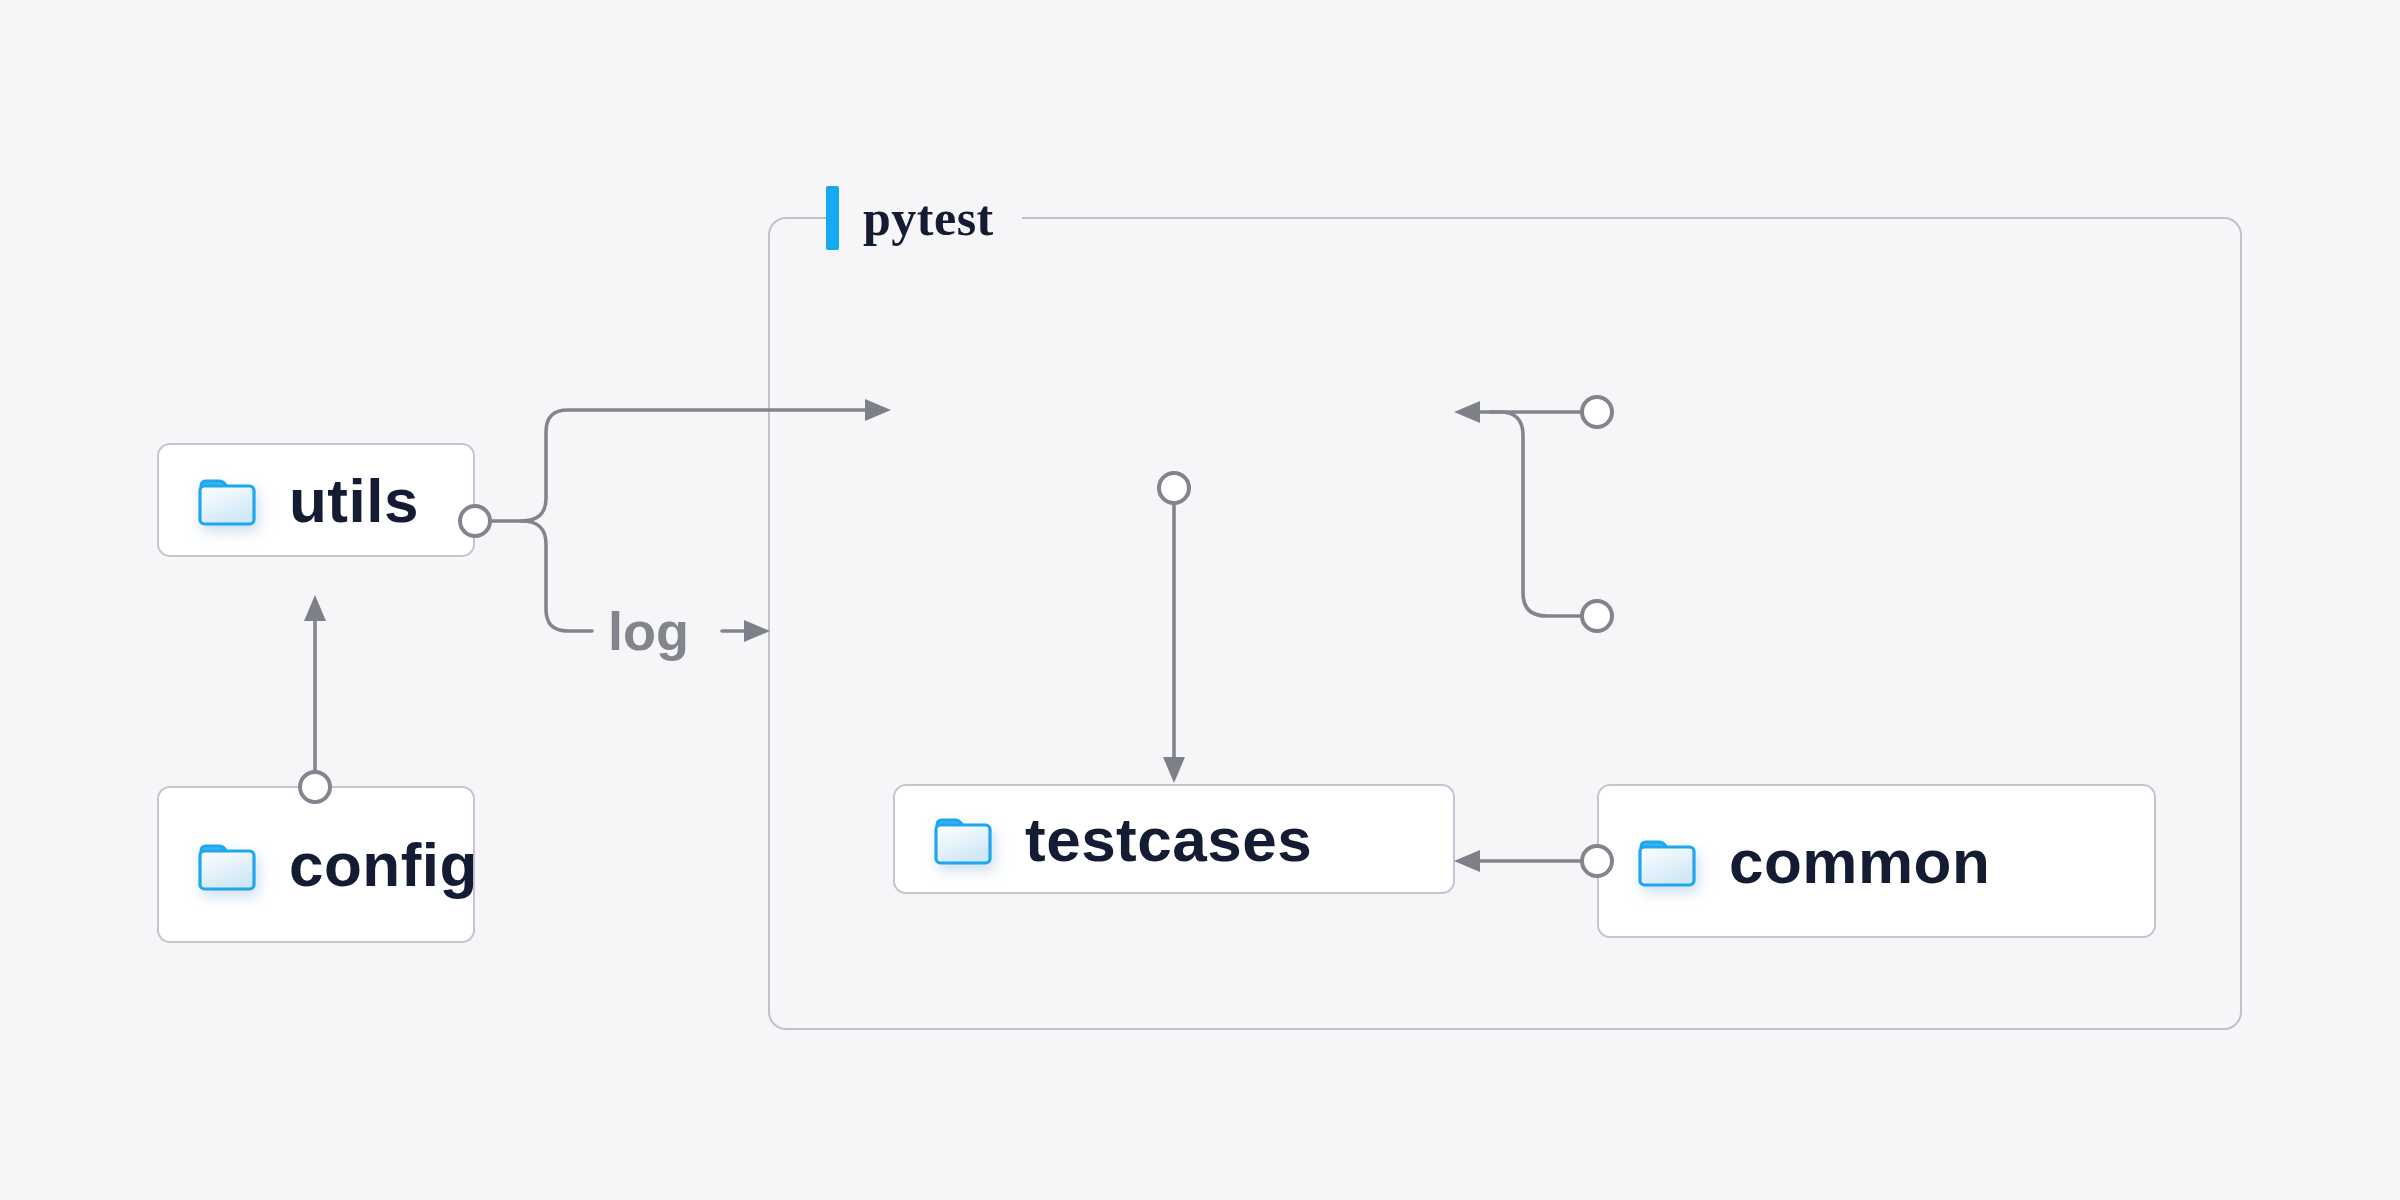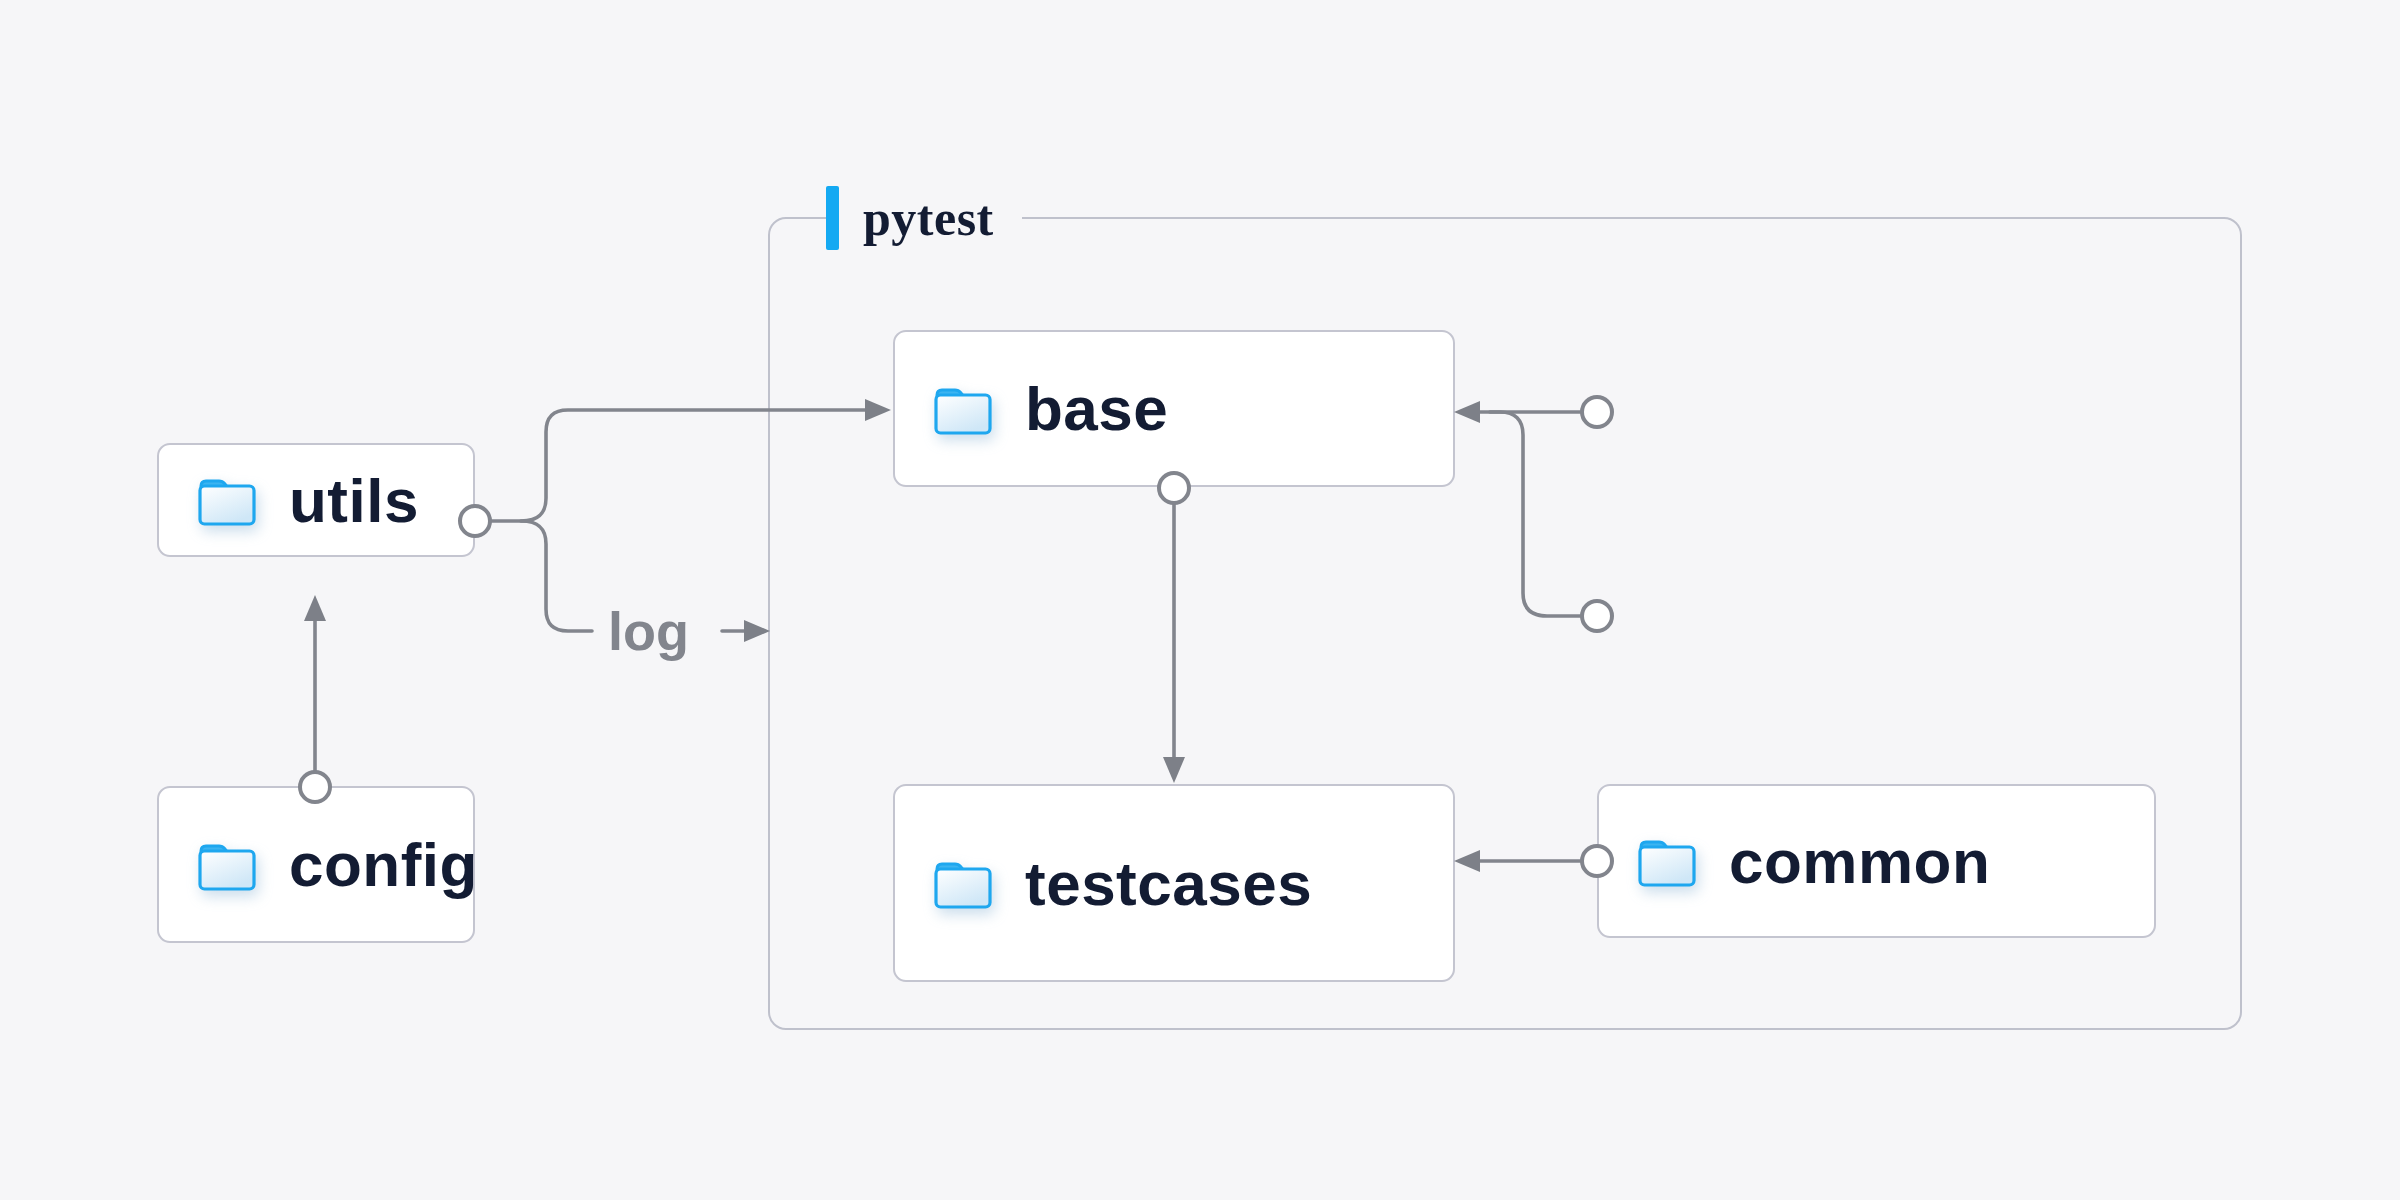--- a/index.html
+++ b/index.html
@@ -37,21 +37,21 @@
     flex: 0 0 auto;
     filter: drop-shadow(3px 6px 7px rgba(110,160,200,0.35));
   }
 
   
   .node-utils        { left: 157px;  top: 443px; width: 318px; height: 114px; }
   .node-config       { left: 157px;  top: 786px; width: 318px; height: 157px; }
   .node-base         { left: 893px;  top: 330px; width: 562px; height: 157px; }
   .node-pymilvus-orm { left: 1597px; top: 330px; width: 559px; height: 157px; }
   .node-check        { left: 1597px; top: 537px; width: 559px; height: 157px; }
-  .node-testcases    { left: 893px;  top: 784px; width: 562px; height: 198px; }
+  .node-testcases    { left: 893px;  top: 784px; width: 562px; height: 110px; }
   .node-common       { left: 1597px; top: 784px; width: 559px; height: 154px; }
 
   
   .group {
     position: absolute;
     left: 768px; top: 217px; width: 1474px; height: 813px;
     border: 2px solid #bfc1cc;
     border-radius: 18px;
     box-sizing: border-box;
     z-index: 0;
@@ -189,27 +189,20 @@
   </div>
 
   <div class="node node-config">
     <svg class="folder" viewBox="0 0 64 56">
       <path d="M6 22 V14 Q6 9 11 9 H24 Q27.5 9 29.5 11.5 L35.5 19 Z" fill="#3cb4f1" stroke="#1ea7ef" stroke-width="3" stroke-linejoin="round"></path>
       <rect x="5" y="14" width="54" height="38" rx="4.5" fill="url(#foldg)" stroke="#1ea7ef" stroke-width="3.2"></rect>
     </svg>
     <span class="node-label">config</span>
   </div>
 
-  <div class="node node-base">
-    <svg class="folder" viewBox="0 0 64 56">
-      <path d="M6 22 V14 Q6 9 11 9 H24 Q27.5 9 29.5 11.5 L35.5 19 Z" fill="#3cb4f1" stroke="#1ea7ef" stroke-width="3" stroke-linejoin="round"></path>
-      <rect x="5" y="14" width="54" height="38" rx="4.5" fill="url(#foldg)" stroke="#1ea7ef" stroke-width="3.2"></rect>
-    </svg>
-    <span class="node-label">base</span>
-  </div>
 
 
 
   <div class="node node-testcases">
     <svg class="folder" viewBox="0 0 64 56">
       <path d="M6 22 V14 Q6 9 11 9 H24 Q27.5 9 29.5 11.5 L35.5 19 Z" fill="#3cb4f1" stroke="#1ea7ef" stroke-width="3" stroke-linejoin="round"></path>
       <rect x="5" y="14" width="54" height="38" rx="4.5" fill="url(#foldg)" stroke="#1ea7ef" stroke-width="3.2"></rect>
     </svg>
     <span class="node-label">testcases</span>
   </div>

